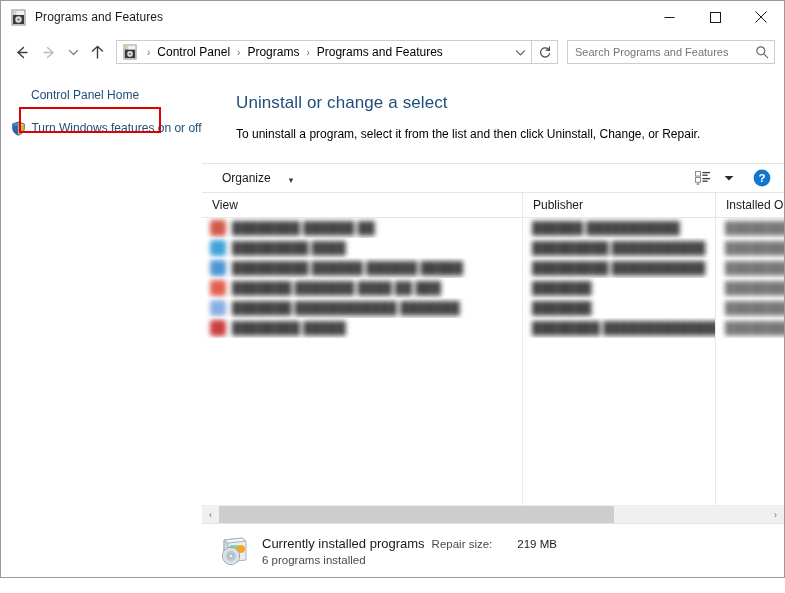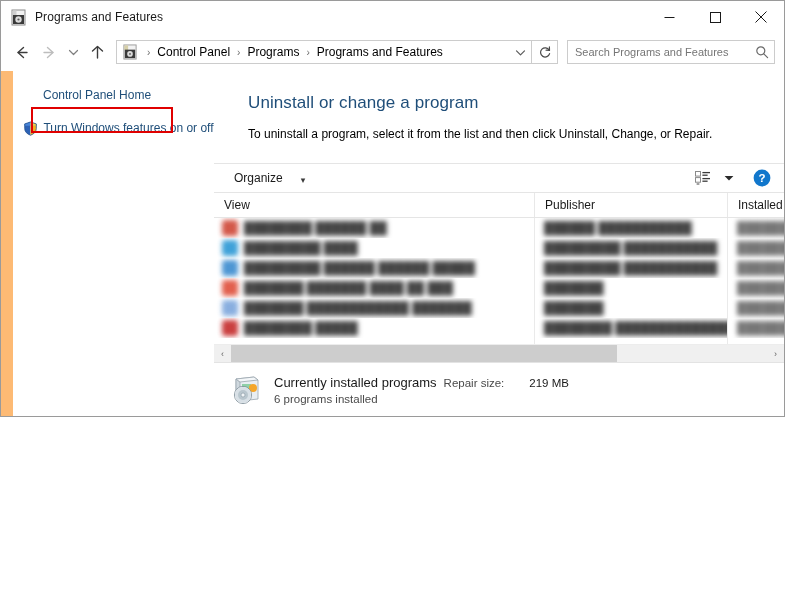--- a/index.html
+++ b/index.html
@@ -13,22 +13,22 @@
     font-family: "Liberation Sans", sans-serif;
     font-size: 12px;
     color: #000000;
     overflow: hidden;
     position: relative;
   }
   .window {
     position: absolute;
     left: 0; top: 0;
     width: 785px;
-    height: 417px;
-    background: #fdba74;
+    height: 578px;
+    background: #22c55e;
     border: 1px solid #9a9a9a;
     box-sizing: border-box;
     display: flex;
     flex-direction: column;
   }
 
   
   .titlebar {
     height: 32px;
     min-height: 32px;
@@ -163,21 +163,20 @@
     width: 24px; height: 22px;
     display: flex; align-items: center; justify-content: center;
     flex: none;
   }
 
   
   .body-split {
     flex: 1;
     display: flex;
     min-height: 0;
-    padding-left: 12px;
   }
   .sidebar {
     width: 201px;
     min-width: 201px;
     background: #ffffff;
     padding-top: 12px;
     box-sizing: border-box;
     position: relative;
   }
   .side-link {
@@ -514,21 +513,21 @@
         </span>
         <span>Turn Windows features on or off</span>
       </div>
 
       <div class="redbox" style="left:18px; top:36px; width:142px; height:26px;"></div>
     </div>
 
     <div class="main">
 
       <div class="head-area">
-        <h1 class="page-title">Uninstall or change a program</h1>
+        <h1 class="page-title">Uninstall or change a select</h1>
         <p class="page-sub">To uninstall a program, select it from the list and then click Uninstall, Change, or Repair.</p>
       </div>
 
       <div class="toolbar">
         <div class="tb-item">
           <span>Organize</span>
           <span style="font-size:9px;color:#3a3a3a;">▾</span>
         </div>
         <div class="tb-spacer"></div>
         <div class="tb-icon-btn">

